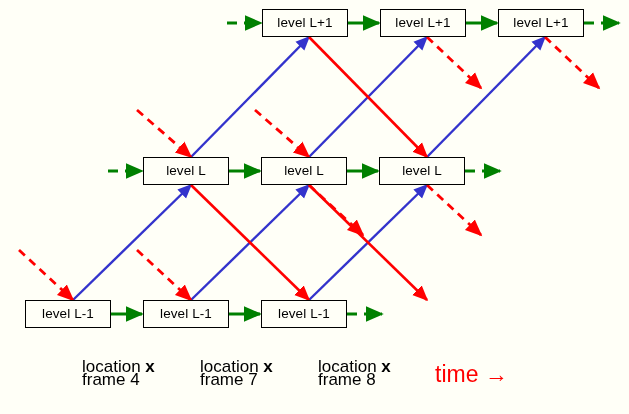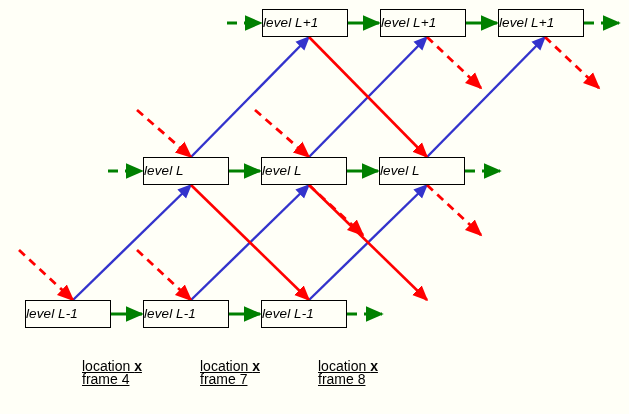--- a/index.html
+++ b/index.html
@@ -23,36 +23,35 @@
     width: 629px;
     height: 414px;
   }
   .node-box {
     position: absolute;
     box-sizing: border-box;
     border: 1.6px solid #000000;
     background: #fffff7;
     display: flex;
     align-items: center;
+    justify-content: center;
     font-size: 13.5px;
     line-height: 1;
     color: #000000;
     letter-spacing: 0.1px;
     white-space: nowrap;
     z-index: 5;
-    font-style: italic;
   }
   .col-label {
     position: absolute;
-    font-size: 14px;
+    font-size: 17px;
     line-height: 13px;
     color: #000000;
     white-space: nowrap;
     z-index: 4;
-    text-decoration: underline;
   }
   .col-label .bx {
     font-weight: bold;
   }
   .time-label {
     position: absolute;
     font-size: 23px;
     line-height: 1;
     color: #ff0000;
     white-space: nowrap;
@@ -152,14 +151,15 @@
   </div>
   <div class="col-label" style="left:200px; top:360px;">
     <div><span>location </span><span class="bx">x</span></div>
     <div>frame 7</div>
   </div>
   <div class="col-label" style="left:318px; top:360px;">
     <div><span>location </span><span class="bx">x</span></div>
     <div>frame 8</div>
   </div>
 
+  <div class="time-label" style="left:435px; top:363px;">time →</div>
 
 </div>
 
 </body></html>

